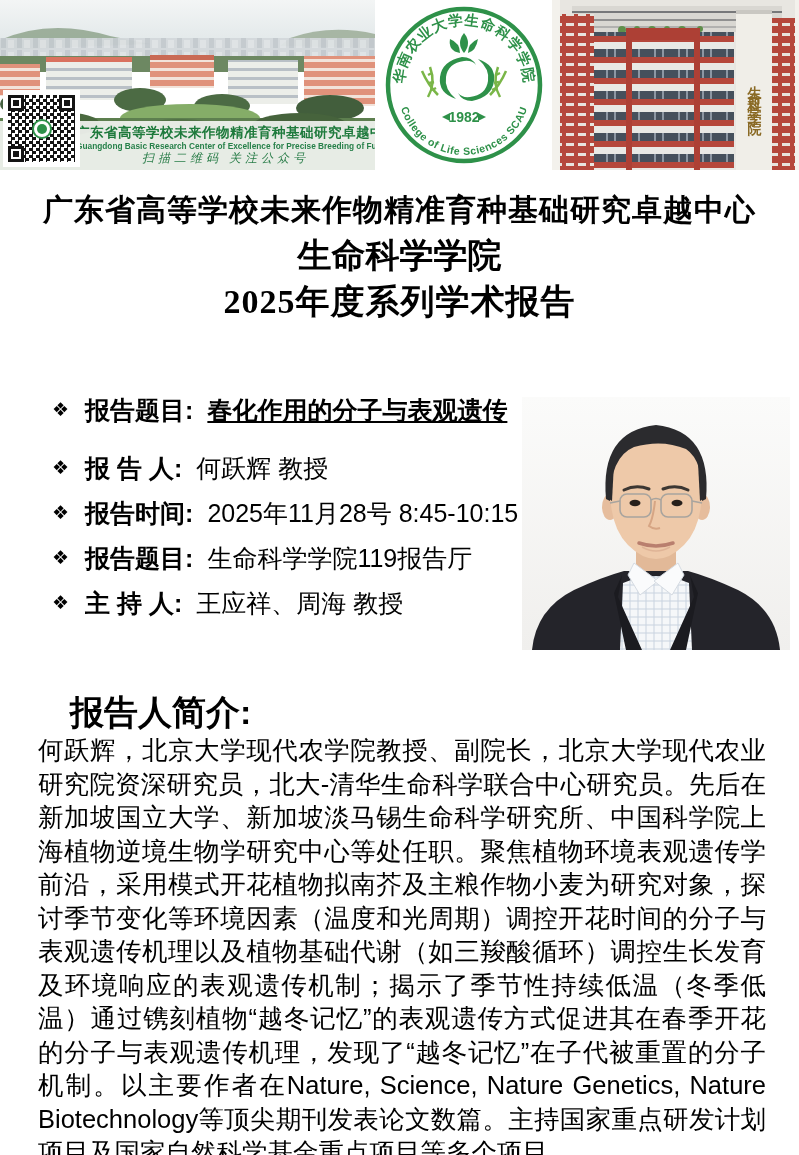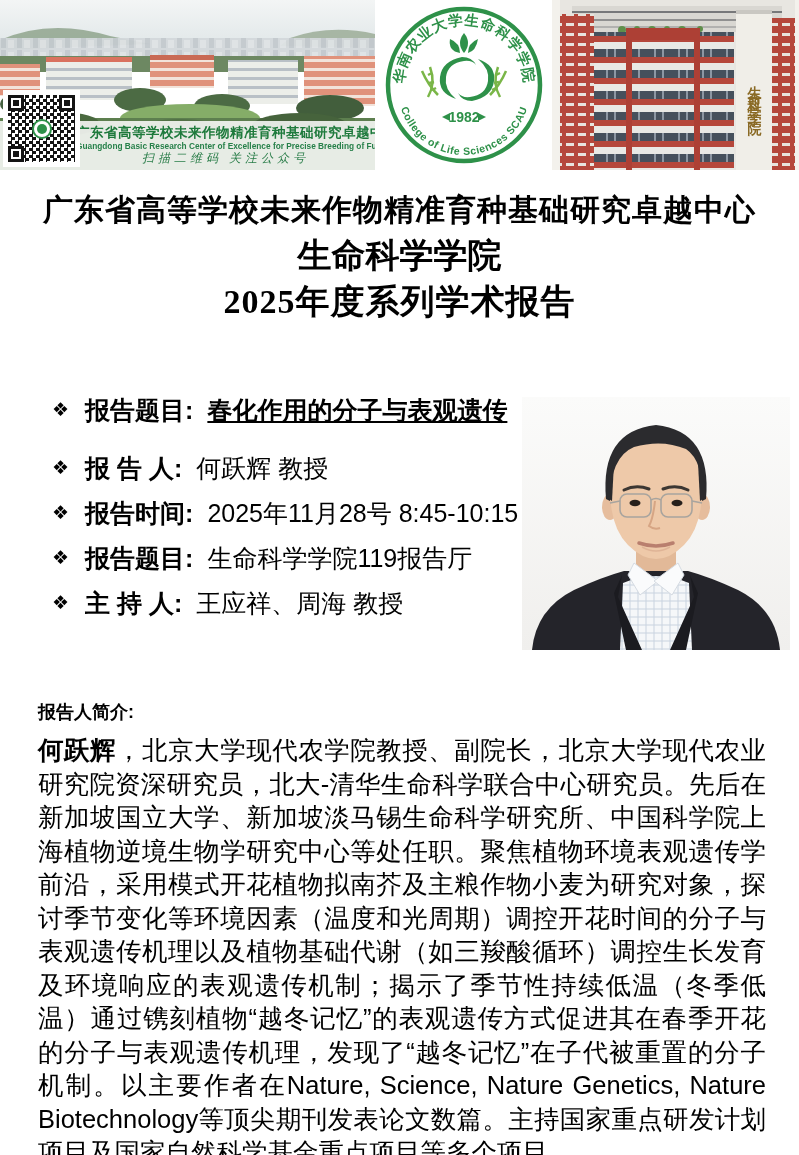--- a/index.html
+++ b/index.html
@@ -64,24 +64,24 @@
   .val { margin-left:14px; }
   .val .vline { display:block;text-decoration:underline; }
   .val.bold { font-weight:bold; }
 
   
   .portrait { position:absolute; left:522px; top:397px; width:268px; height:253px; }
   .portrait svg { width:100%; height:100%; display:block; }
 
   
   .bio { position:absolute; top:695px; left:38px; width:728px; }
-  .bio-heading { font-size:18px; font-weight:bold; line-height:34px; margin-bottom:5px; }
+  .bio-heading { font-size:34px; font-weight:bold; line-height:34px; margin-bottom:5px;margin-left:32px; }
   .bio p { margin:0; font-size:25.5px; line-height:33.5px; text-align:justify;
            letter-spacing:0; }
-  .bio p b { font-weight:bold; }
+  .bio p b { font-weight:normal; }
 </style>
 </head>
 <body>
 
 <div class="poster">
 
   <header class="banner">
 
     <div class="banner-left">
       <svg class="fill" viewBox="0 0 375 170" preserveAspectRatio="none">

